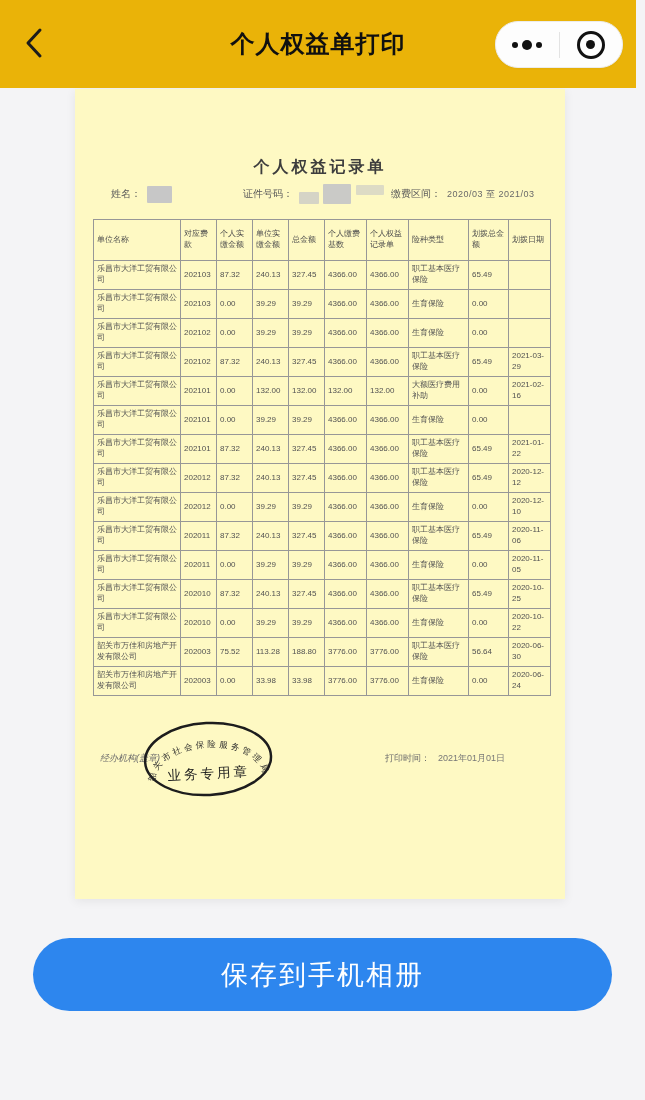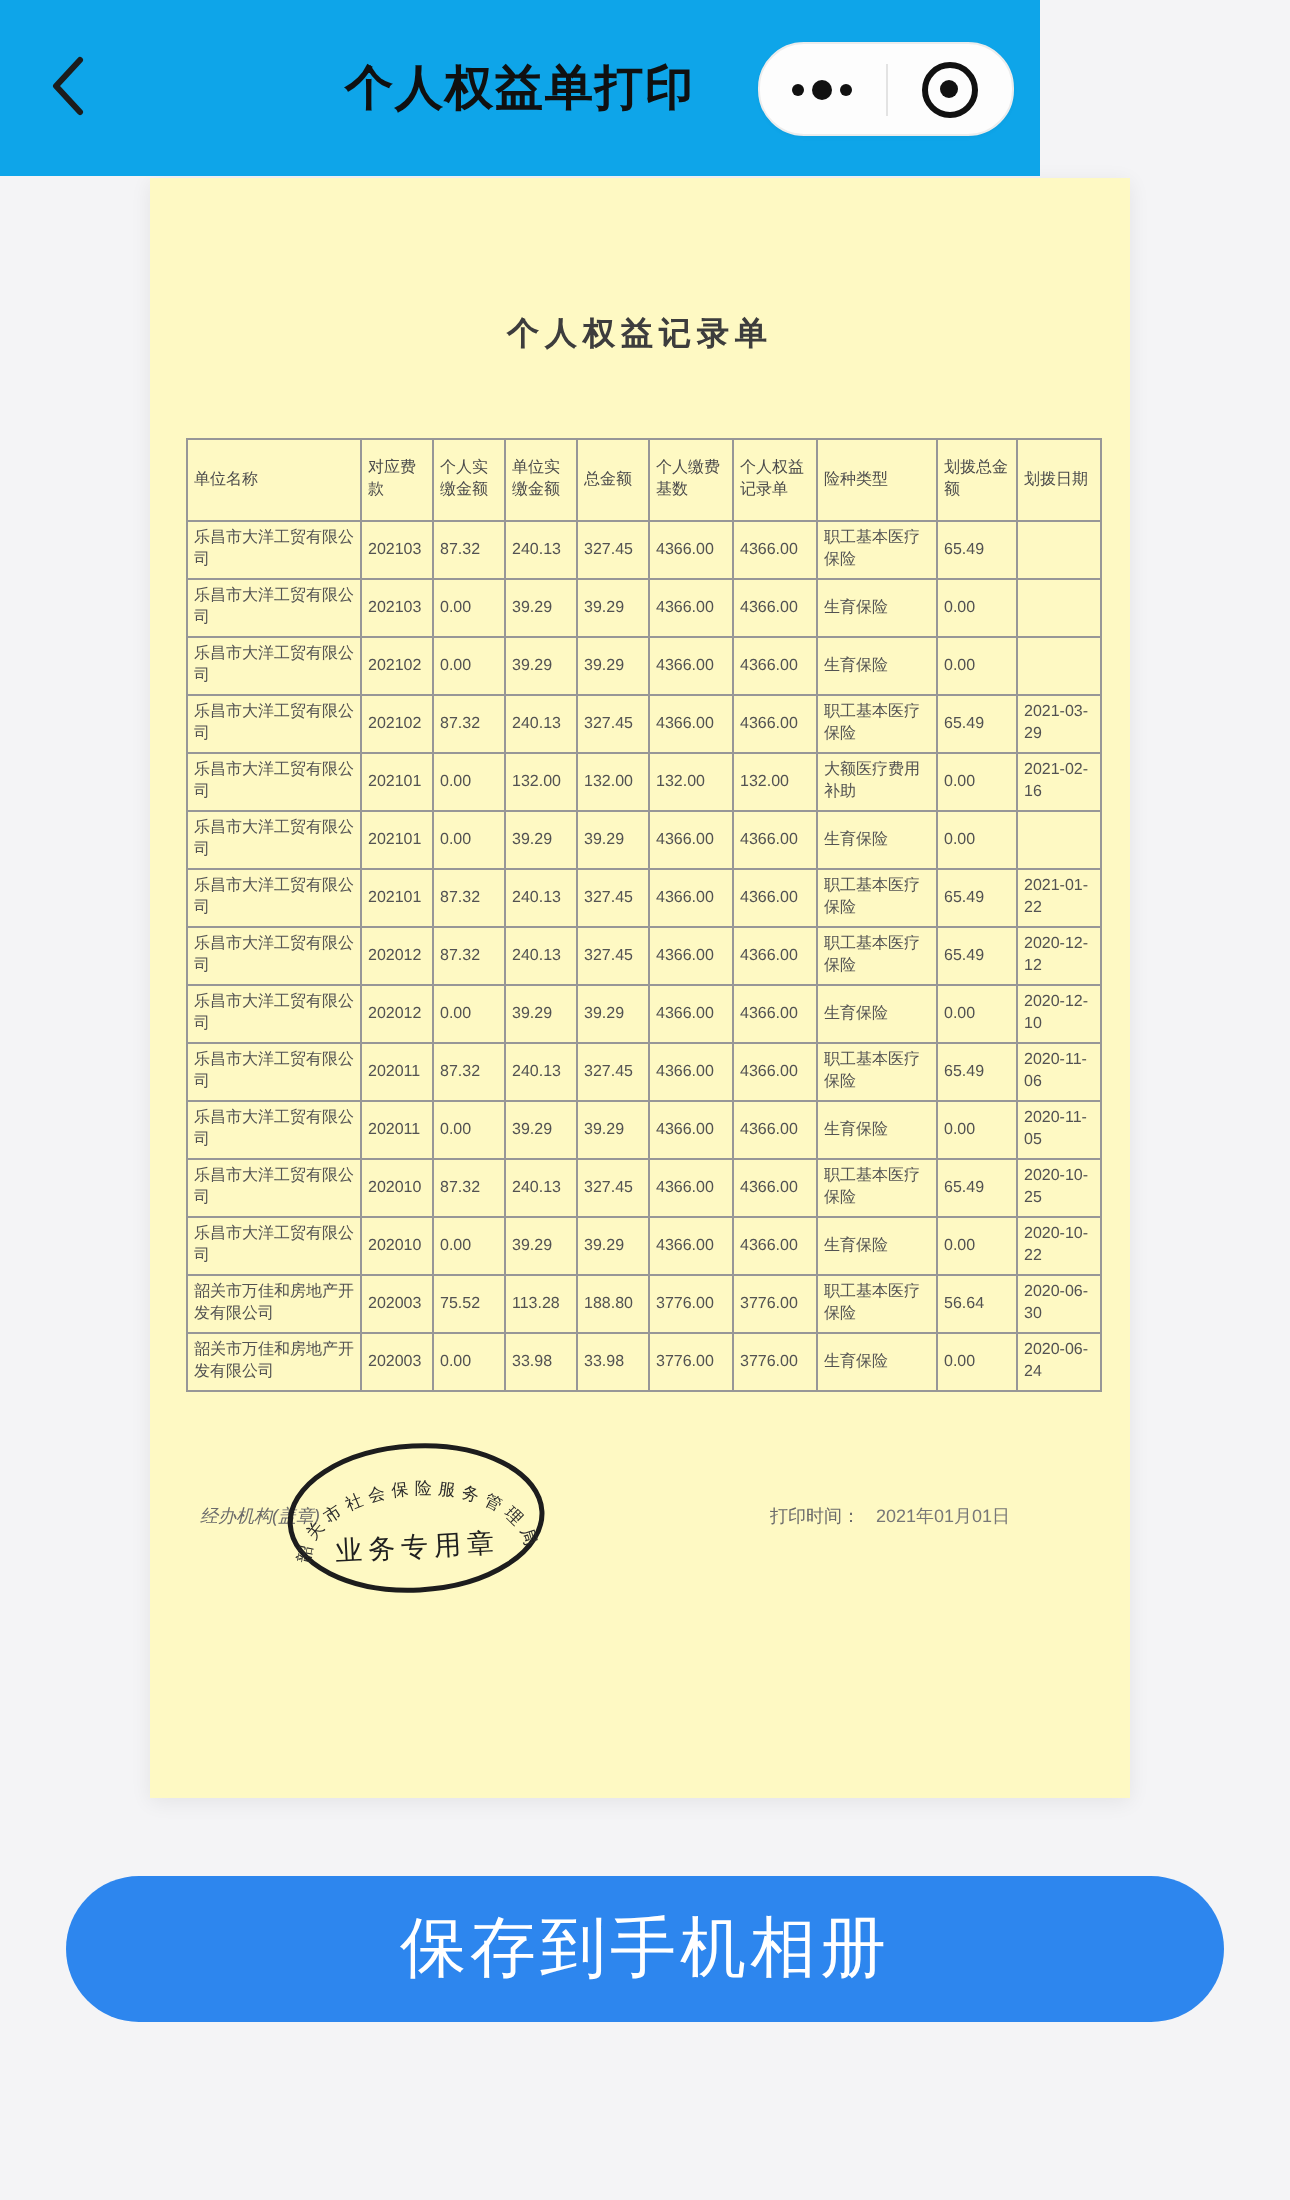--- a/index.html
+++ b/index.html
@@ -5,22 +5,22 @@
   html,body{margin:0;padding:0;}
   body{
     width:645px;height:1100px;
     background:#f4f4f6;
     font-family:"Liberation Sans","DejaVu Sans",sans-serif;
     position:relative;overflow:hidden;
     -webkit-font-smoothing:antialiased;
   }
   
   .navbar{
-    position:absolute;top:0;left:0;width:520px;height:88px;
-    background:#0ea5e9;z-index:5;
+    position:absolute;top:0;left:0;width:636px;height:88px;
+    background:#eab308;z-index:5;
   }
   .nav-back{
     position:absolute;left:14px;top:24px;width:40px;height:40px;
     display:flex;align-items:center;justify-content:center;cursor:pointer;
     background:none;border:none;padding:0;
   }
   .nav-title{
     position:absolute;left:0;right:0;top:28px;text-align:center;
     font-size:24px;font-weight:700;color:#101010;letter-spacing:1px;
   }
@@ -102,21 +102,21 @@
   .print-time{
     position:absolute;left:310px;top:33px;font-size:9px;color:#6b6b6b;
     display:flex;gap:8px;
   }
   .print-time .val{color:#777;}
 
   
   .save-btn{
     position:absolute;left:33px;top:938px;width:579px;height:73px;
     border:none;border-radius:37px;cursor:pointer;
-    color:#ffffff;font-size:33px;font-weight:500;letter-spacing:2px;
+    color:#ffffff;font-size:27px;font-weight:500;letter-spacing:2px;
     font-family:"Liberation Sans","DejaVu Sans",sans-serif;
     display:flex;align-items:center;justify-content:center;
   }
 </style>
 </head>
 <body style="background: rgb(244, 244, 246);">
 
 <div class="navbar">
   <button class="nav-back">
     <span>
@@ -140,20 +140,36 @@
           <i></i>
         </span>
     </div>
   </div>
 </div>
 
 <div class="card">
 
   <div class="doc-title">个人权益记录单</div>
 
+  <div class="info-row">
+    <div class="info-group ig-name">
+      <span>姓名：</span>
+      <span class="redact r-name"></span>
+    </div>
+    <div class="info-group ig-id">
+      <span>证件号码：</span>
+      <span class="redact r-id1"></span>
+      <span class="redact r-id2"></span>
+      <span class="redact r-id3"></span>
+    </div>
+    <div class="info-group">
+      <span>缴费区间：</span>
+      <span class="period-val">2020/03 至 2021/03</span>
+    </div>
+  </div>
 
   <table class="benefits">
     <colgroup>
       <col>
         <col>
         <col>
         <col>
         <col>
         <col>
         <col>

